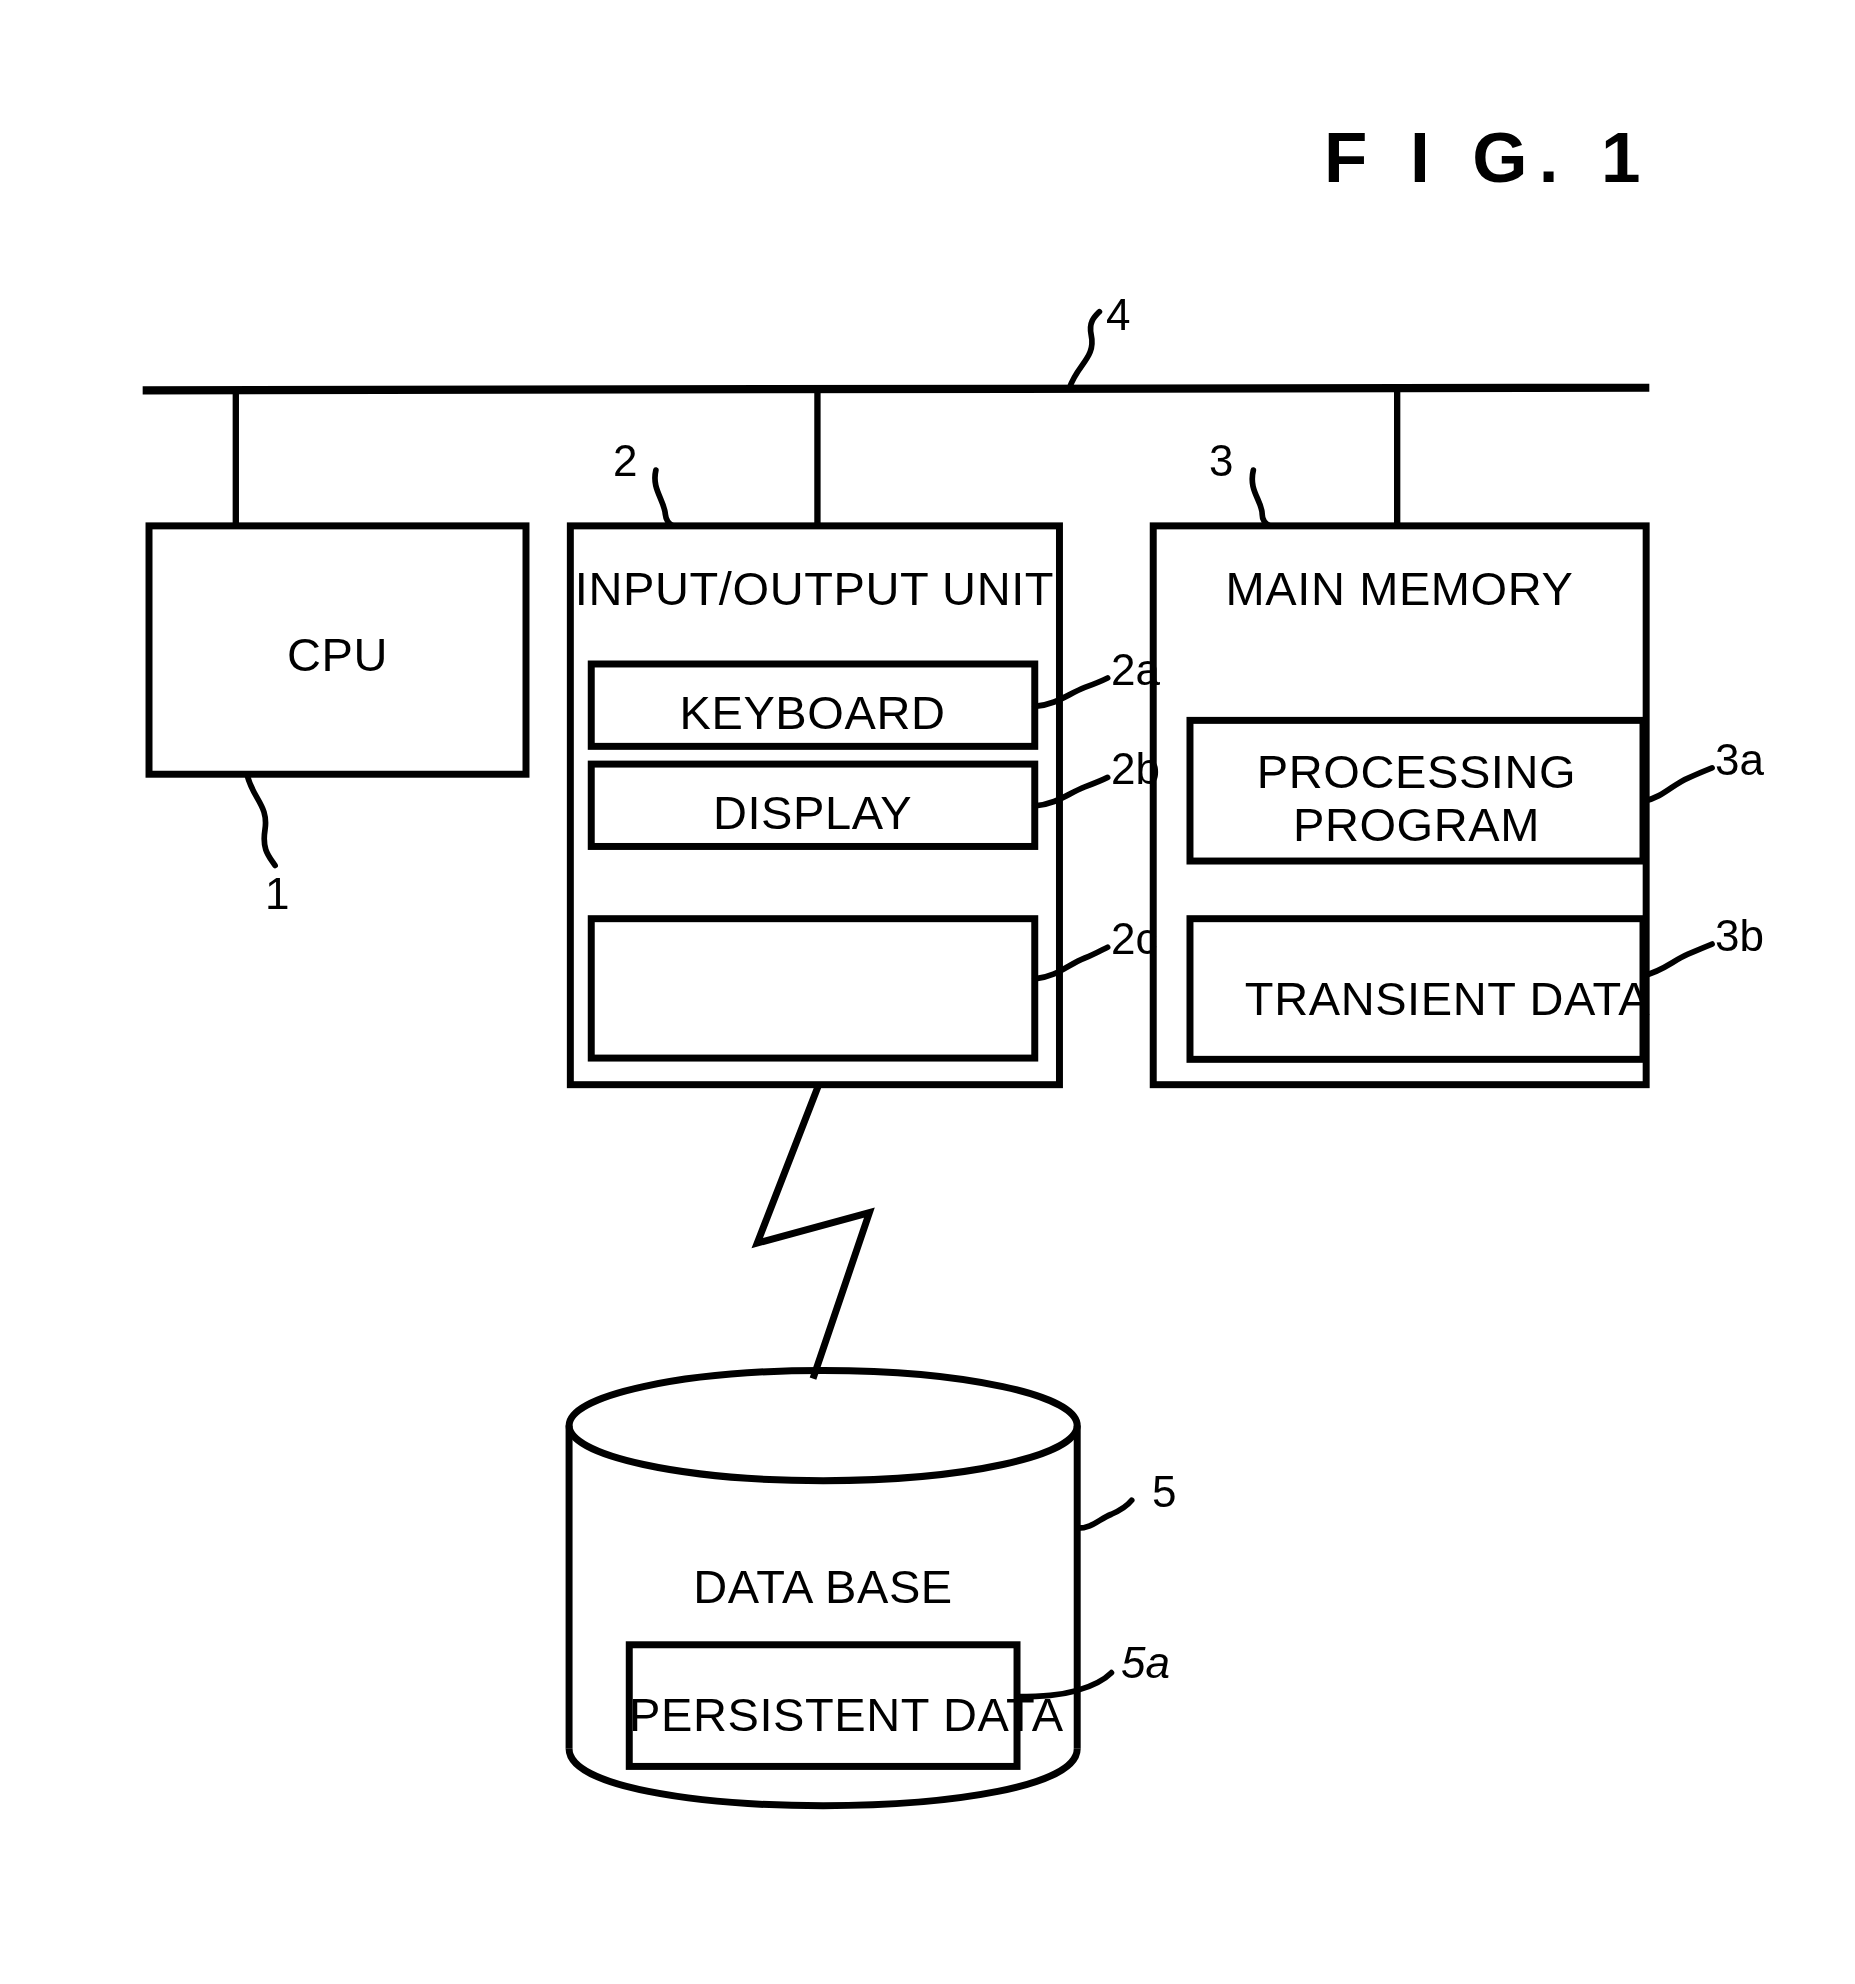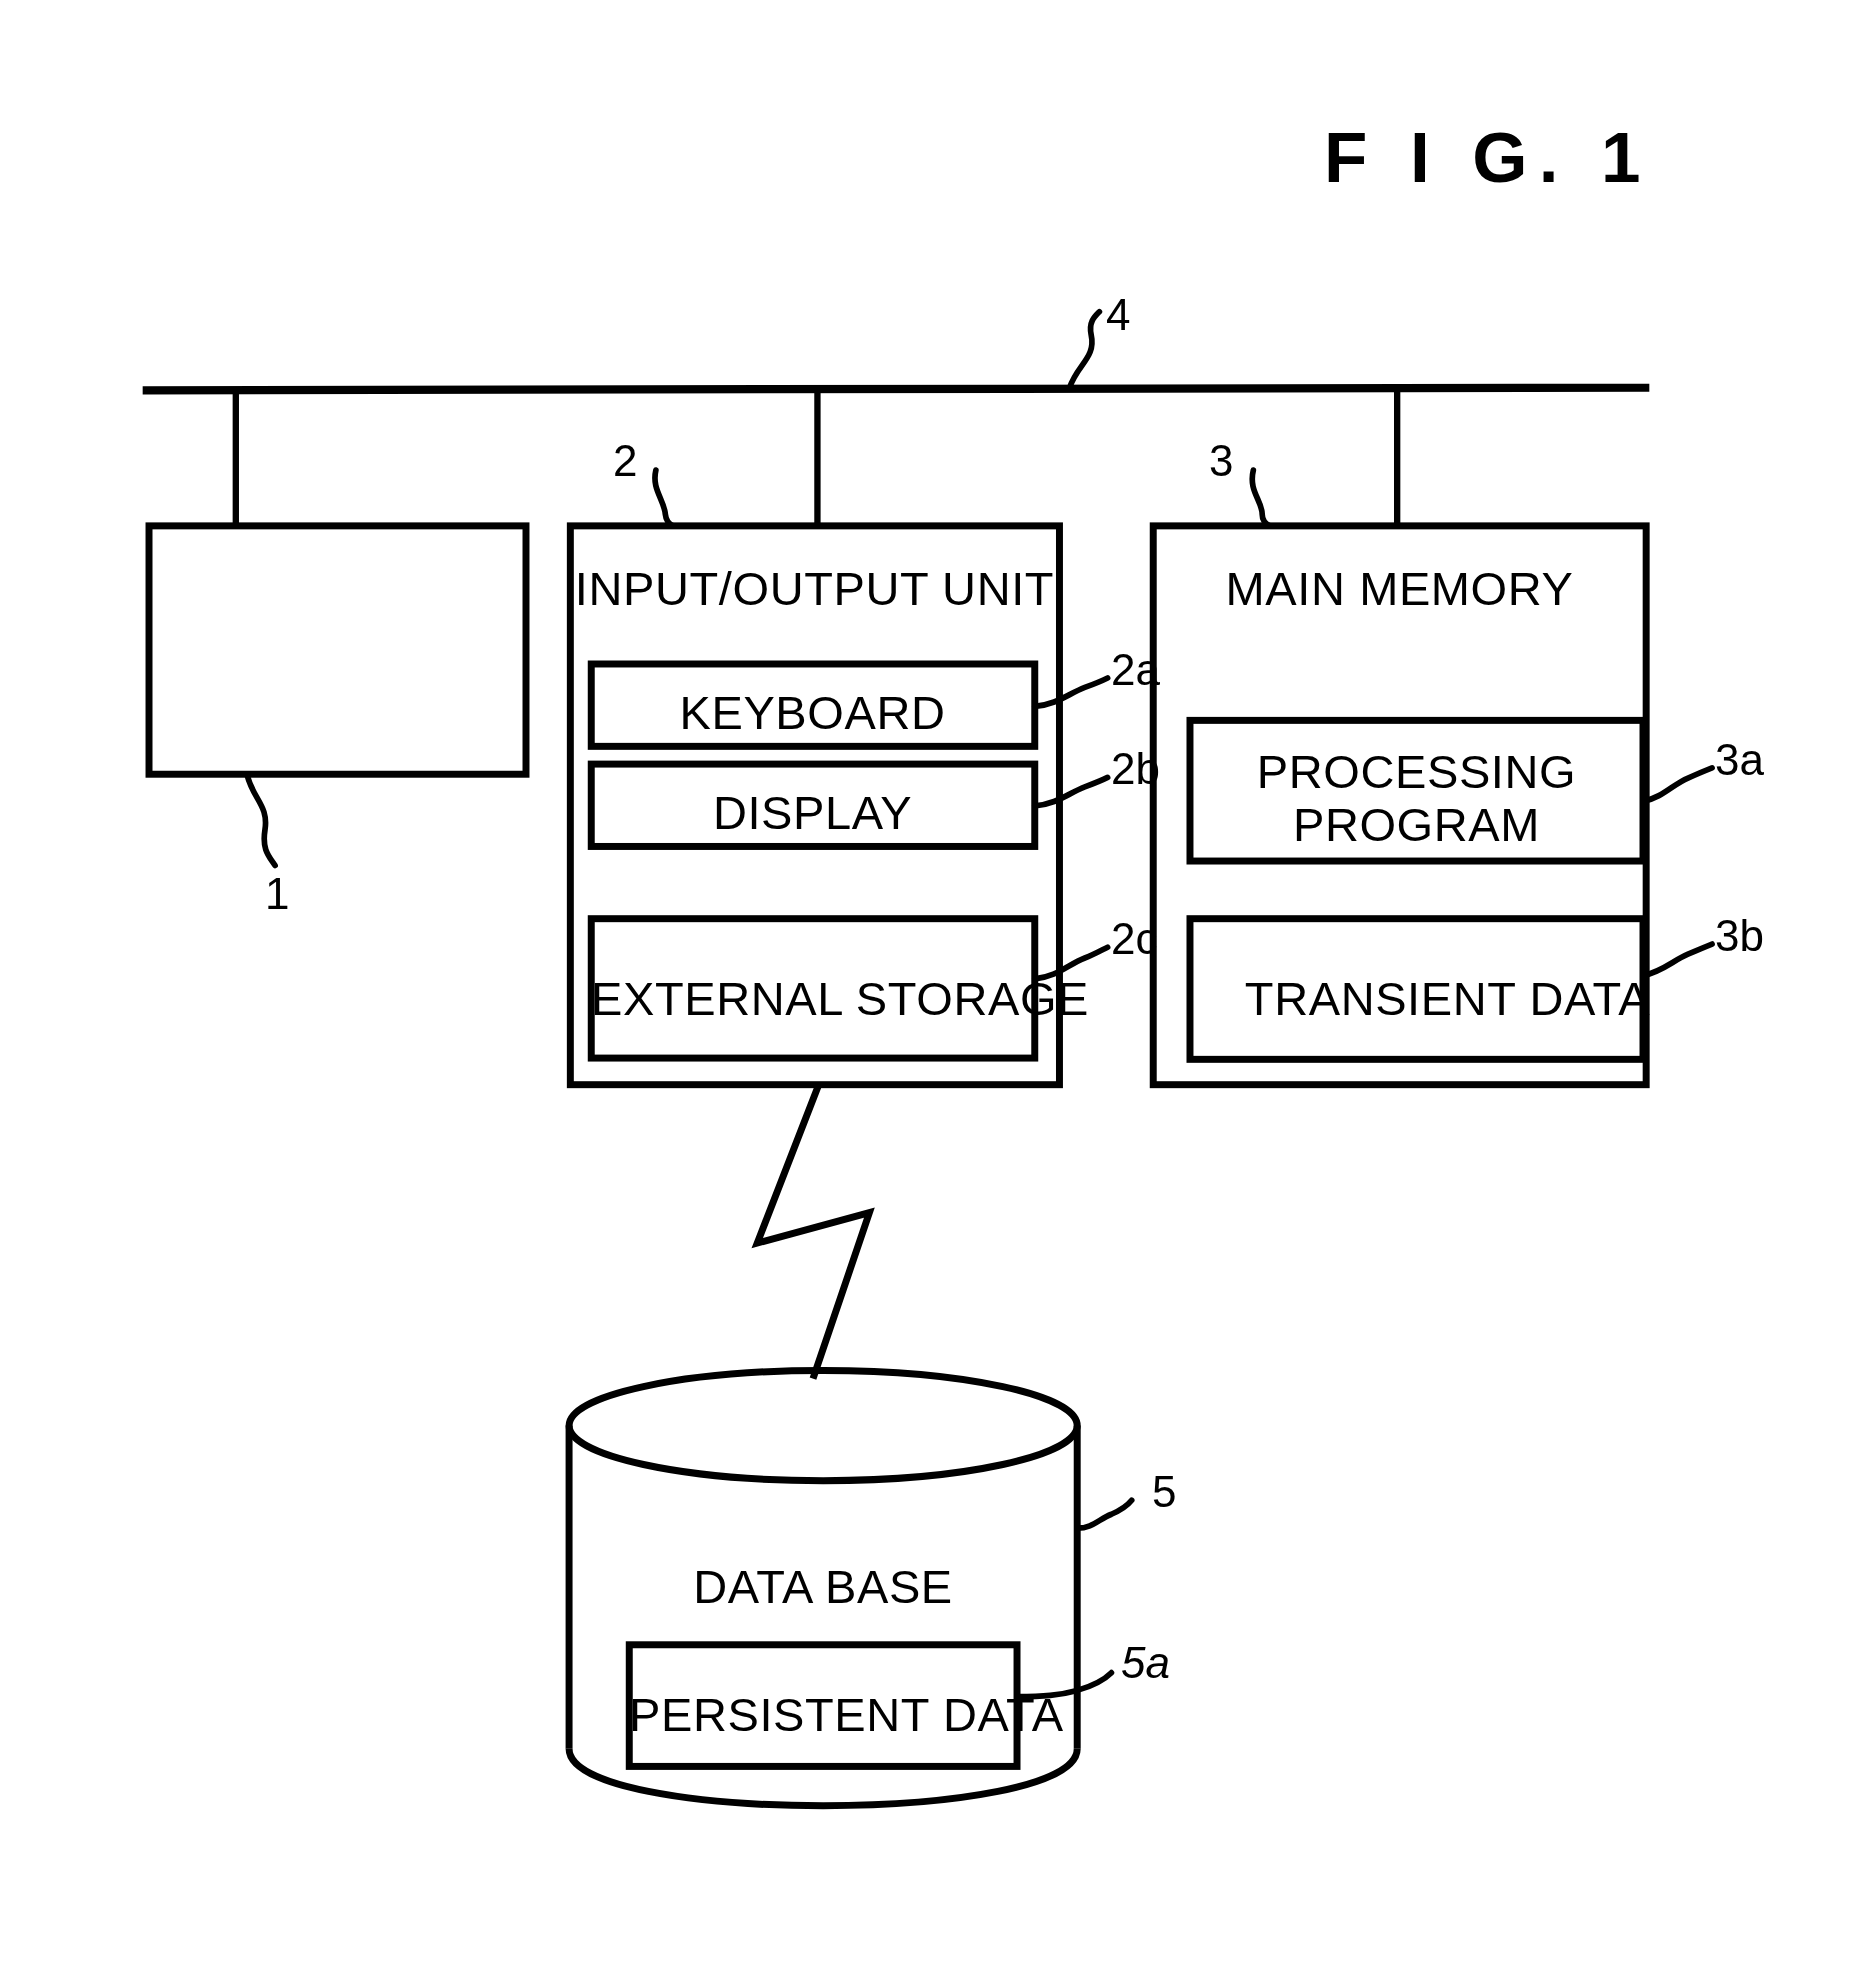--- a/index.html
+++ b/index.html
@@ -107,34 +107,34 @@
 
     <path d="M 1700 2412 C 1724 2412 1734 2398 1754 2390 C 1768 2384 1778 2378 1786 2368" fill="none" stroke="#000" stroke-width="9" stroke-linecap="round"></path>
 
     <rect x="993" y="2596" width="612" height="192" fill="none" stroke="#000" stroke-width="11"></rect>
     <path d="M 1605 2678 C 1648 2678 1670 2676 1700 2668 C 1724 2661 1742 2652 1754 2640" fill="none" stroke="#000" stroke-width="9" stroke-linecap="round"></path>
 
   </svg>
 
   <div class="fig-title">F I G.  1</div>
 
+  <div class="box-label" style="left:149px; top:627px; width:377px;">CPU</div>
   <div class="ref-num" style="left:265px; top:869px;">1</div>
 
   <div class="ref-num" style="left:1106px; top:290px;">4</div>
 
   <div class="box-label" style="left:570px; top:561px; width:489px;">INPUT/OUTPUT UNIT</div>
   <div class="ref-num" style="left:613px; top:436px;">2</div>
 
   <div class="box-label" style="left:591px; top:685px; width:443px;">KEYBOARD</div>
   <div class="ref-num" style="left:1111px; top:645px;">2a</div>
 
   <div class="box-label" style="left:591px; top:785px; width:443px;">DISPLAY</div>
   <div class="ref-num" style="left:1111px; top:744px;">2b</div>
 
-  <div class="box-label" style="left:591px; top:971px; width:443px;">EXTERNAL STORAGE</div>
   <div class="ref-num" style="left:1111px; top:914px;">2c</div>
 
   <div class="box-label" style="left:1153px; top:561px; width:493px;">MAIN MEMORY</div>
   <div class="ref-num" style="left:1209px; top:436px;">3</div>
 
   <div class="box-label two-line" style="left:1190px; top:746px; width:453px;">
     <span>PROCESSING</span><br>
     <span>PROGRAM</span>
   </div>
   <div class="ref-num" style="left:1715px; top:735px;">3a</div>

